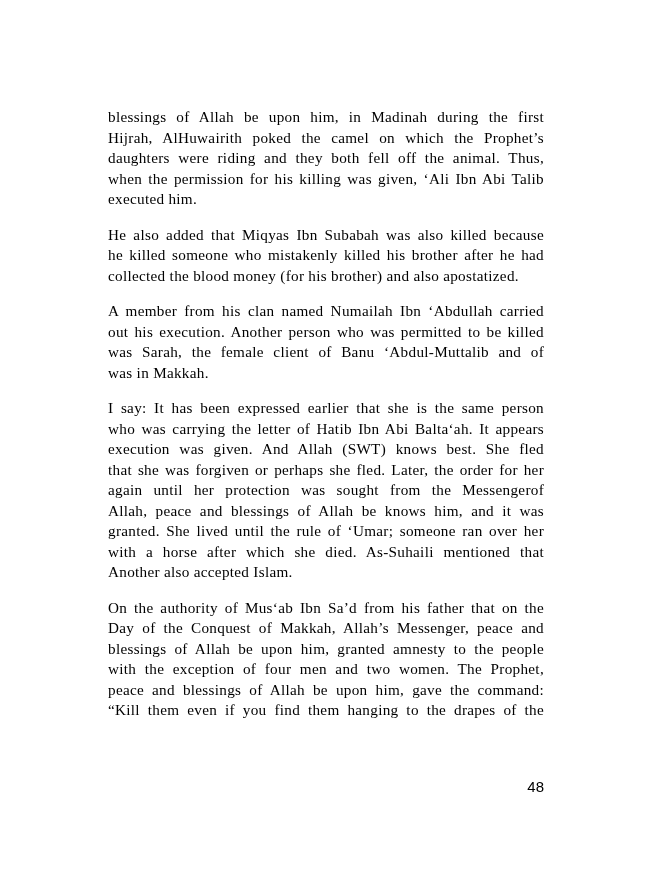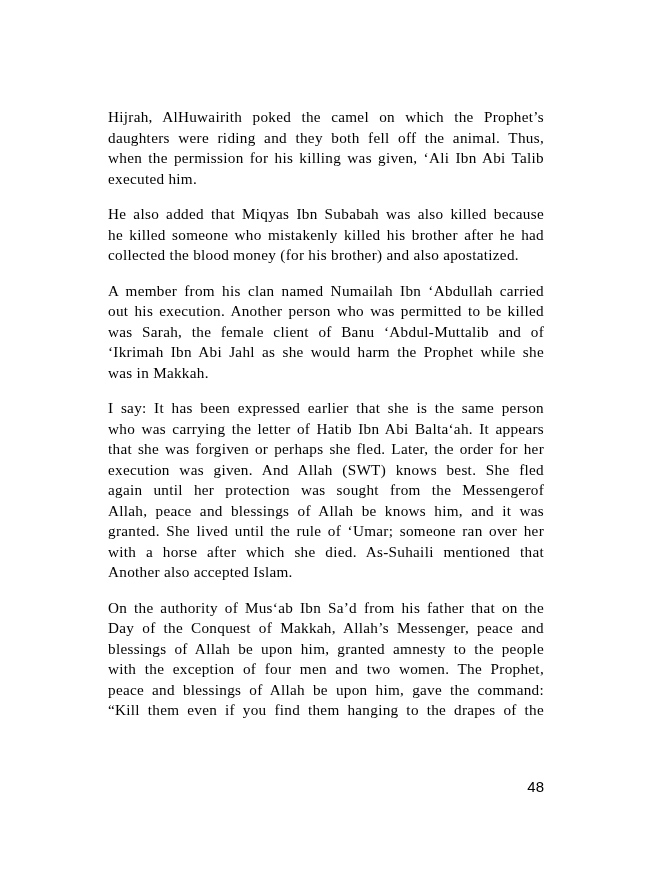--- a/index.html
+++ b/index.html
@@ -59,45 +59,45 @@
   }
 </style>
 </head>
 <body>
 
 <div class="page">
 
   <div class="text-block">
 
     <div class="para">
+      <div class="line">blessings of Allah be upon him, in Madinah during the first</div>
       <div class="line">Hijrah, AlHuwairith poked the camel on which the Prophet’s</div>
       <div class="line">daughters were riding and they both fell off the animal. Thus,</div>
       <div class="line">when the permission for his killing was given, ‘Ali Ibn Abi Talib</div>
       <div class="line final">executed him.</div>
     </div>
 
     <div class="para">
       <div class="line">He also added that Miqyas Ibn Subabah was also killed because</div>
       <div class="line">he killed someone who mistakenly killed his brother after he had</div>
       <div class="line final">collected the blood money (for his brother) and also apostatized.</div>
     </div>
 
     <div class="para">
       <div class="line">A member from his clan named Numailah Ibn ‘Abdullah carried</div>
       <div class="line">out his execution. Another person who was permitted to be killed</div>
       <div class="line">was Sarah, the female client of Banu ‘Abdul-Muttalib and of</div>
-      <div class="line">‘Ikrimah Ibn Abi Jahl as she would harm the Prophet while she</div>
       <div class="line final">was in Makkah.</div>
     </div>
 
     <div class="para">
       <div class="line">I say: It has been expressed earlier that she is the same person</div>
       <div class="line">who was carrying the letter of Hatib Ibn Abi Balta‘ah. It appears</div>
+      <div class="line">execution was given. And Allah (SWT) knows best. She fled</div>
       <div class="line">that she was forgiven or perhaps she fled. Later, the order for her</div>
-      <div class="line">execution was given. And Allah (SWT) knows best. She fled</div>
       <div class="line">again until her protection was sought from the Messengerof</div>
       <div class="line">Allah, peace and blessings of Allah be knows him, and it was</div>
       <div class="line">granted. She lived until the rule of ‘Umar; someone ran over her</div>
       <div class="line">with a horse after which she died. As-Suhaili mentioned that</div>
       <div class="line final">Another also accepted Islam.</div>
     </div>
 
     <div class="para">
       <div class="line">On the authority of Mus‘ab Ibn Sa’d from his father that on the</div>
       <div class="line">Day of the Conquest of Makkah, Allah’s Messenger, peace and</div>

